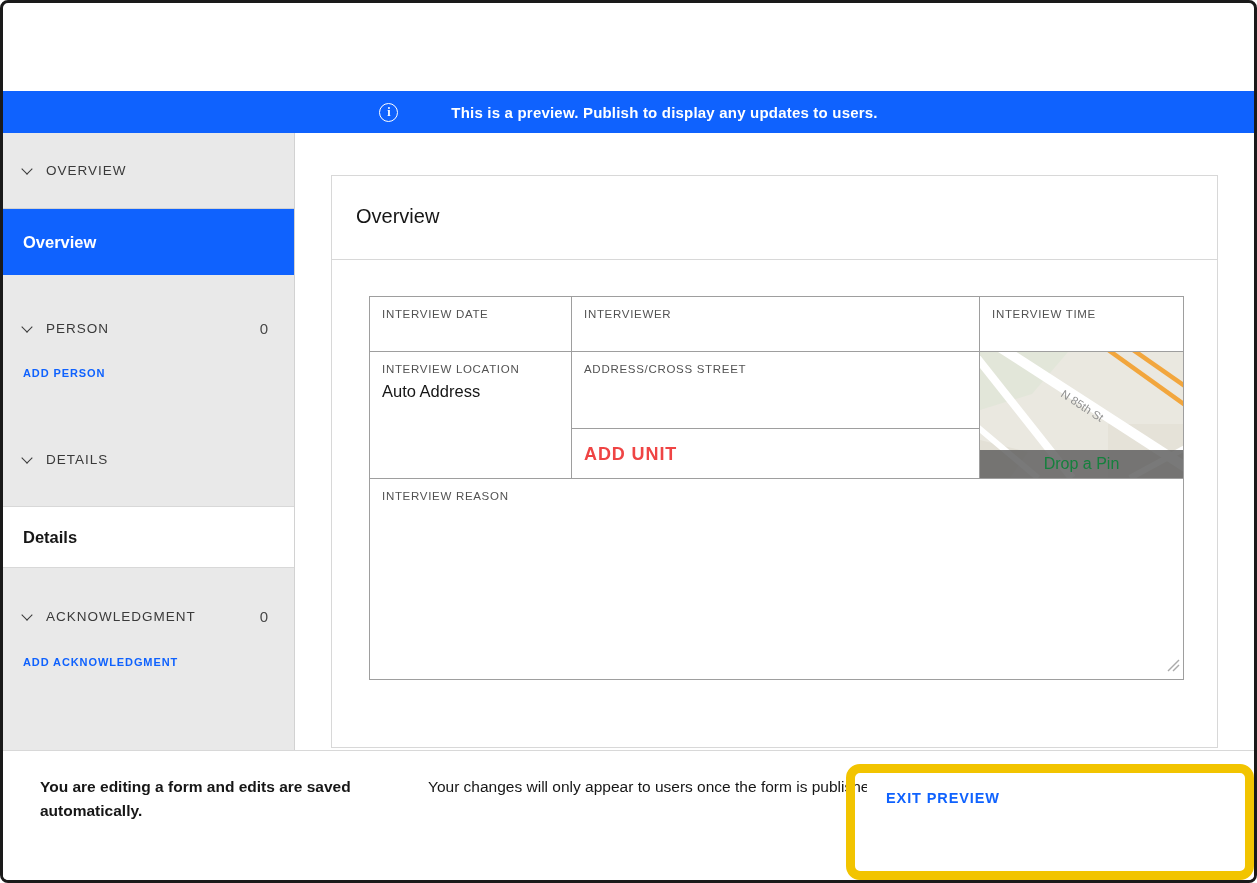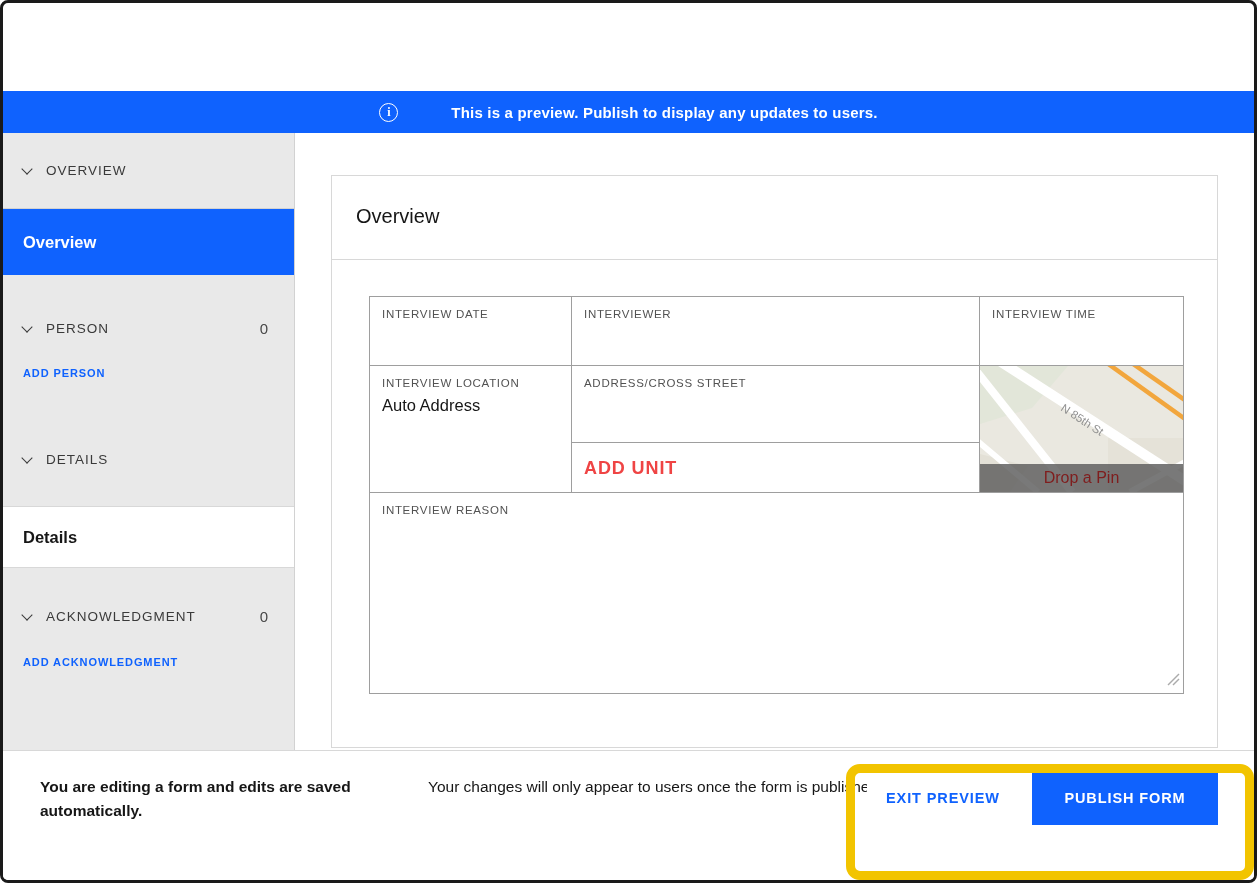--- a/index.html
+++ b/index.html
@@ -103,21 +103,21 @@
   .fvalue { padding: 7px 12px 0 12px; font-size: 16.5px; color: #161616; }
   .split-top { height: 77px; border-bottom: 1px solid #9e9e9e; }
   .add-unit {
     display: flex; align-items: center; height: 50px; padding-left: 12px;
     color: #ef4444; font-size: 18px; font-weight: 700; letter-spacing: 0.9px; cursor: pointer;
   }
   .map-cell { overflow: hidden; cursor: pointer; }
   .map-cell svg.mapart { position: absolute; inset: 0; }
   .pin-bar {
     position: absolute; left: 0; right: 0; bottom: 0; height: 28px;
-    background: rgba(94, 94, 94, 0.83); color: #7f1d1d;
+    background: rgba(94, 94, 94, 0.83); color: #15803d;
     display: flex; align-items: center; justify-content: center;
     font-size: 16px; font-weight: 400;
   }
   .grip { position: absolute; right: 3px; bottom: 3px; }
   
   .footer {
     position: absolute; left: 0; right: 0; bottom: 0; height: 130px;
     background: #fff; border-top: 1px solid #d8d8d8;
   }
   .autosave {
@@ -197,21 +197,21 @@
 
   </div>
 
   <div class="main">
     <div class="card">
       <div class="card-title">Overview</div>
       <div class="card-title-divider"></div>
 
       <div class="form">
 
-        <div class="frow" style="height:70px">
+        <div class="frow" style="height:56px">
           <div class="cell" style="width:203px">
             <div class="flabel">INTERVIEW DATE</div>
           </div>
           <div class="cell" style="flex:1">
             <div class="flabel">INTERVIEWER</div>
           </div>
           <div class="cell" style="width:205px">
             <div class="flabel">INTERVIEW TIME</div>
           </div>
         </div>
@@ -258,18 +258,17 @@
         </div>
 
       </div>
     </div>
   </div>
 
   <div class="footer">
     <div class="autosave">You are editing a form and edits are saved automatically.</div>
     <div class="pubnote">Your changes will only appear to users once the form is published.</div>
     <button class="exit-btn">EXIT PREVIEW</button>
-    <button class="publish-btn">PUBLISH FORM</button>
   </div>
 
   <div class="highlight"></div>
 
 </div>
 
 </body></html>

